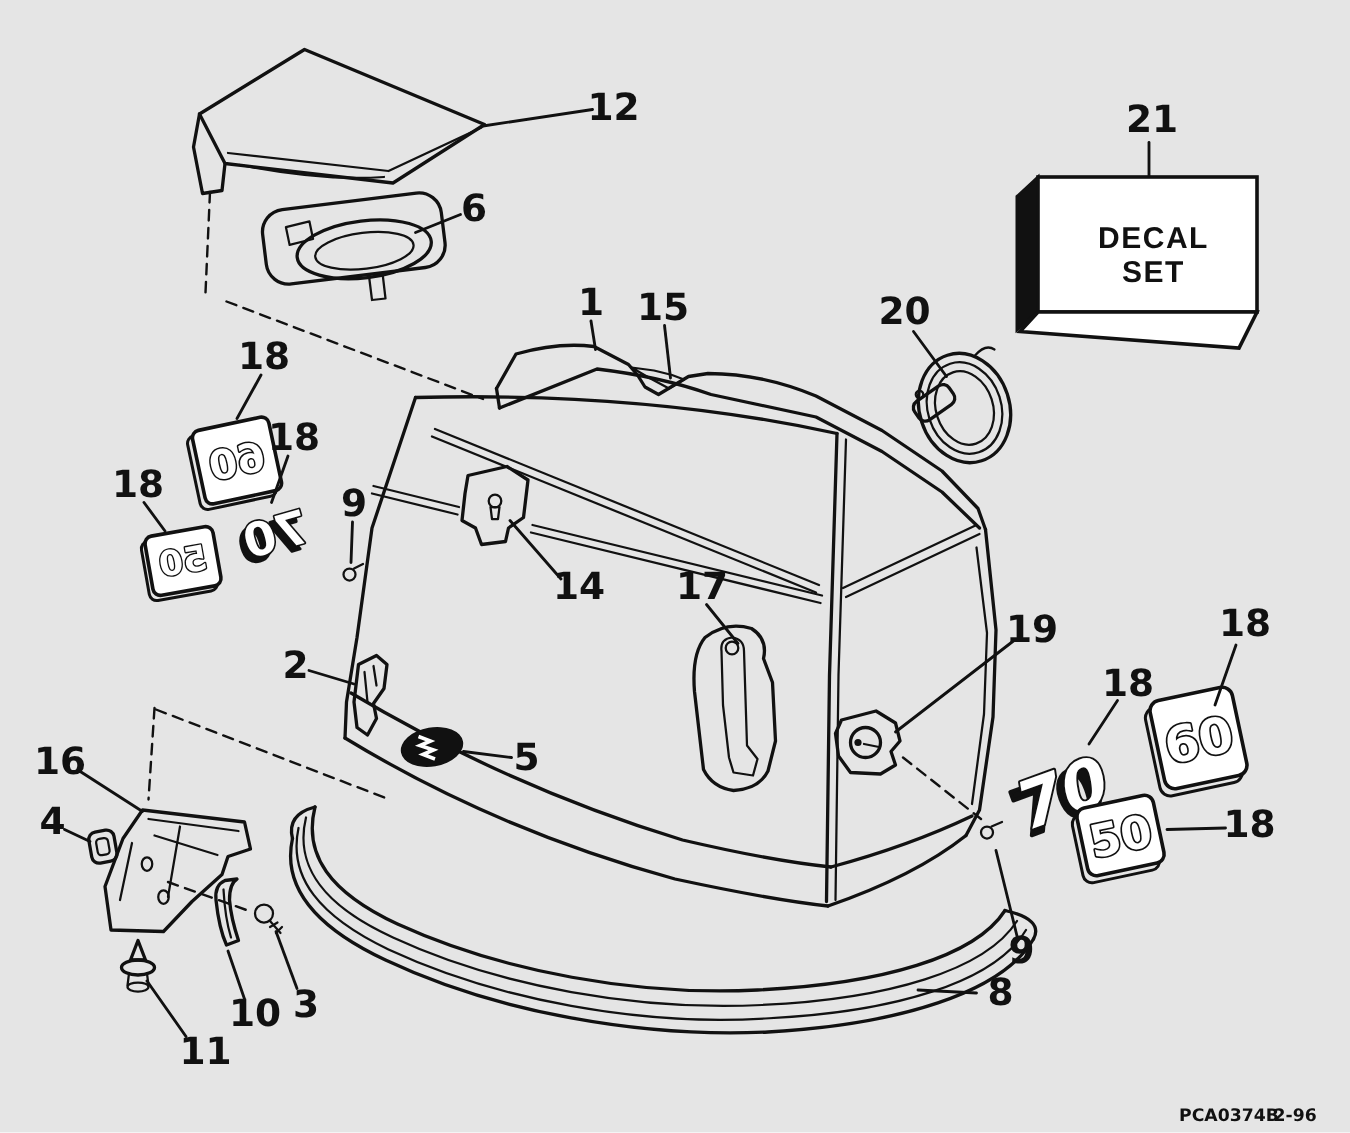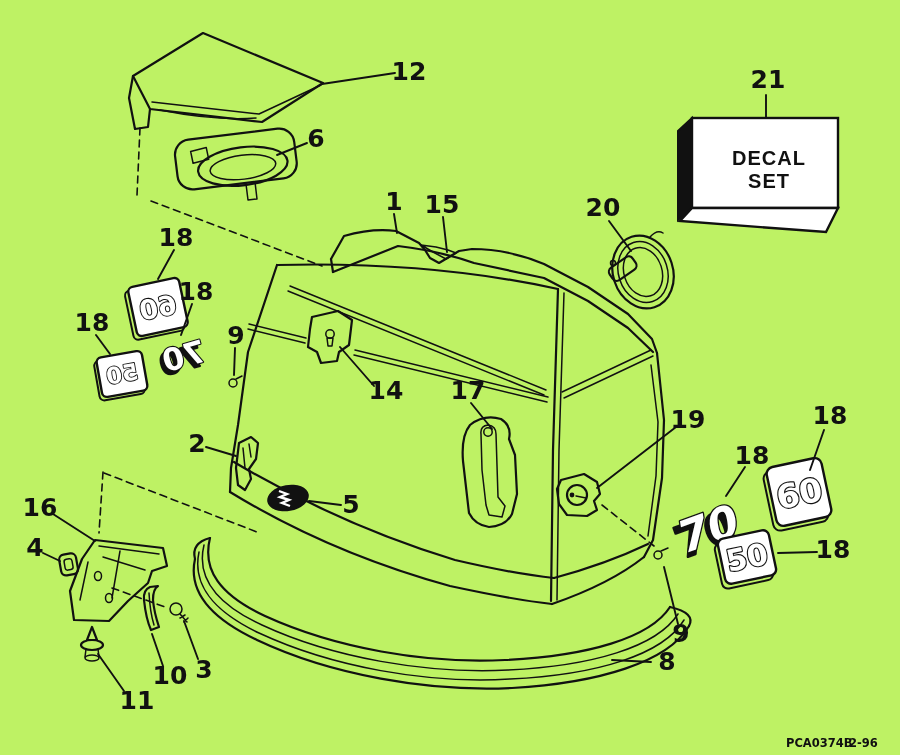--- a/index.html
+++ b/index.html
@@ -1,16 +1,16 @@
 <!DOCTYPE html>
 <html><head>
 <meta charset="utf-8">
 <style>
   html,body{margin:0;padding:0;background:#ffffff;}
-  .page{position:relative;width:900px;height:755px;background:#bef264;overflow:hidden;}
+  .page{position:relative;width:900px;height:755px;background:#e5e5e5;overflow:hidden;}
   svg{display:block;}
   .ln{fill:none;stroke:#111111;stroke-width:2.2;stroke-linecap:round;stroke-linejoin:round;}
   .ln-thin{fill:none;stroke:#111111;stroke-width:1.5;stroke-linecap:round;stroke-linejoin:round;}
   .leader{fill:none;stroke:#111111;stroke-width:1.9;stroke-linecap:round;}
   .dash{fill:none;stroke:#111111;stroke-width:1.6;stroke-dasharray:7 5;stroke-linecap:round;}
   .callout{font-family:"DejaVu Sans",sans-serif;font-weight:700;font-size:25px;fill:#111111;text-anchor:middle;}
   .boxlabel{font-family:"Liberation Sans",sans-serif;font-weight:700;font-size:20px;fill:#111111;letter-spacing:1px;text-anchor:middle;}
   .footer{font-family:"DejaVu Sans",sans-serif;font-weight:700;font-size:11.5px;fill:#111111;}
   .dg{font-family:"DejaVu Sans",sans-serif;font-weight:800;fill:#ffffff;stroke:#111111;paint-order:stroke;stroke-linejoin:round;text-anchor:middle;}
   .dg-shadow{font-family:"DejaVu Sans",sans-serif;font-weight:800;fill:#111111;stroke:#111111;stroke-linejoin:round;text-anchor:middle;}

